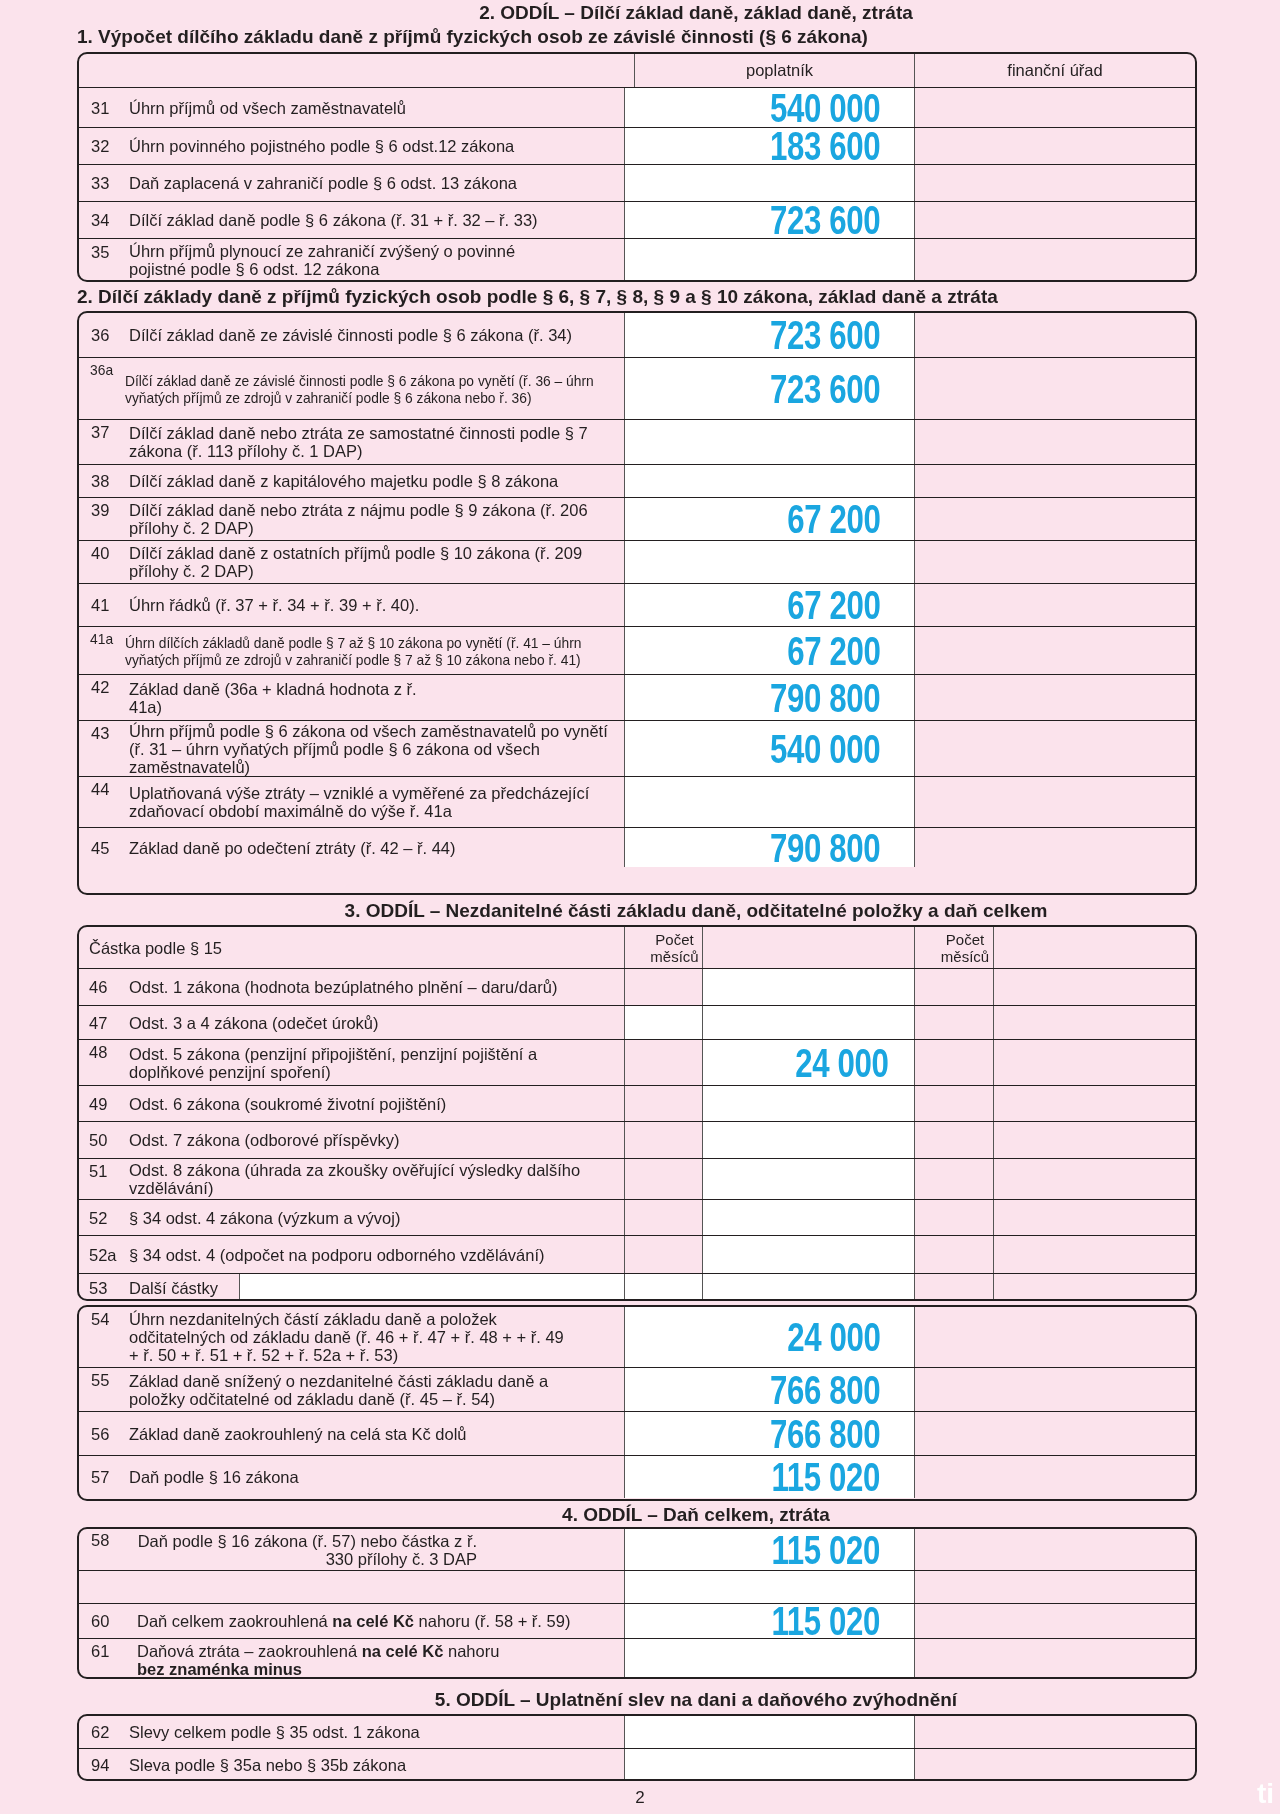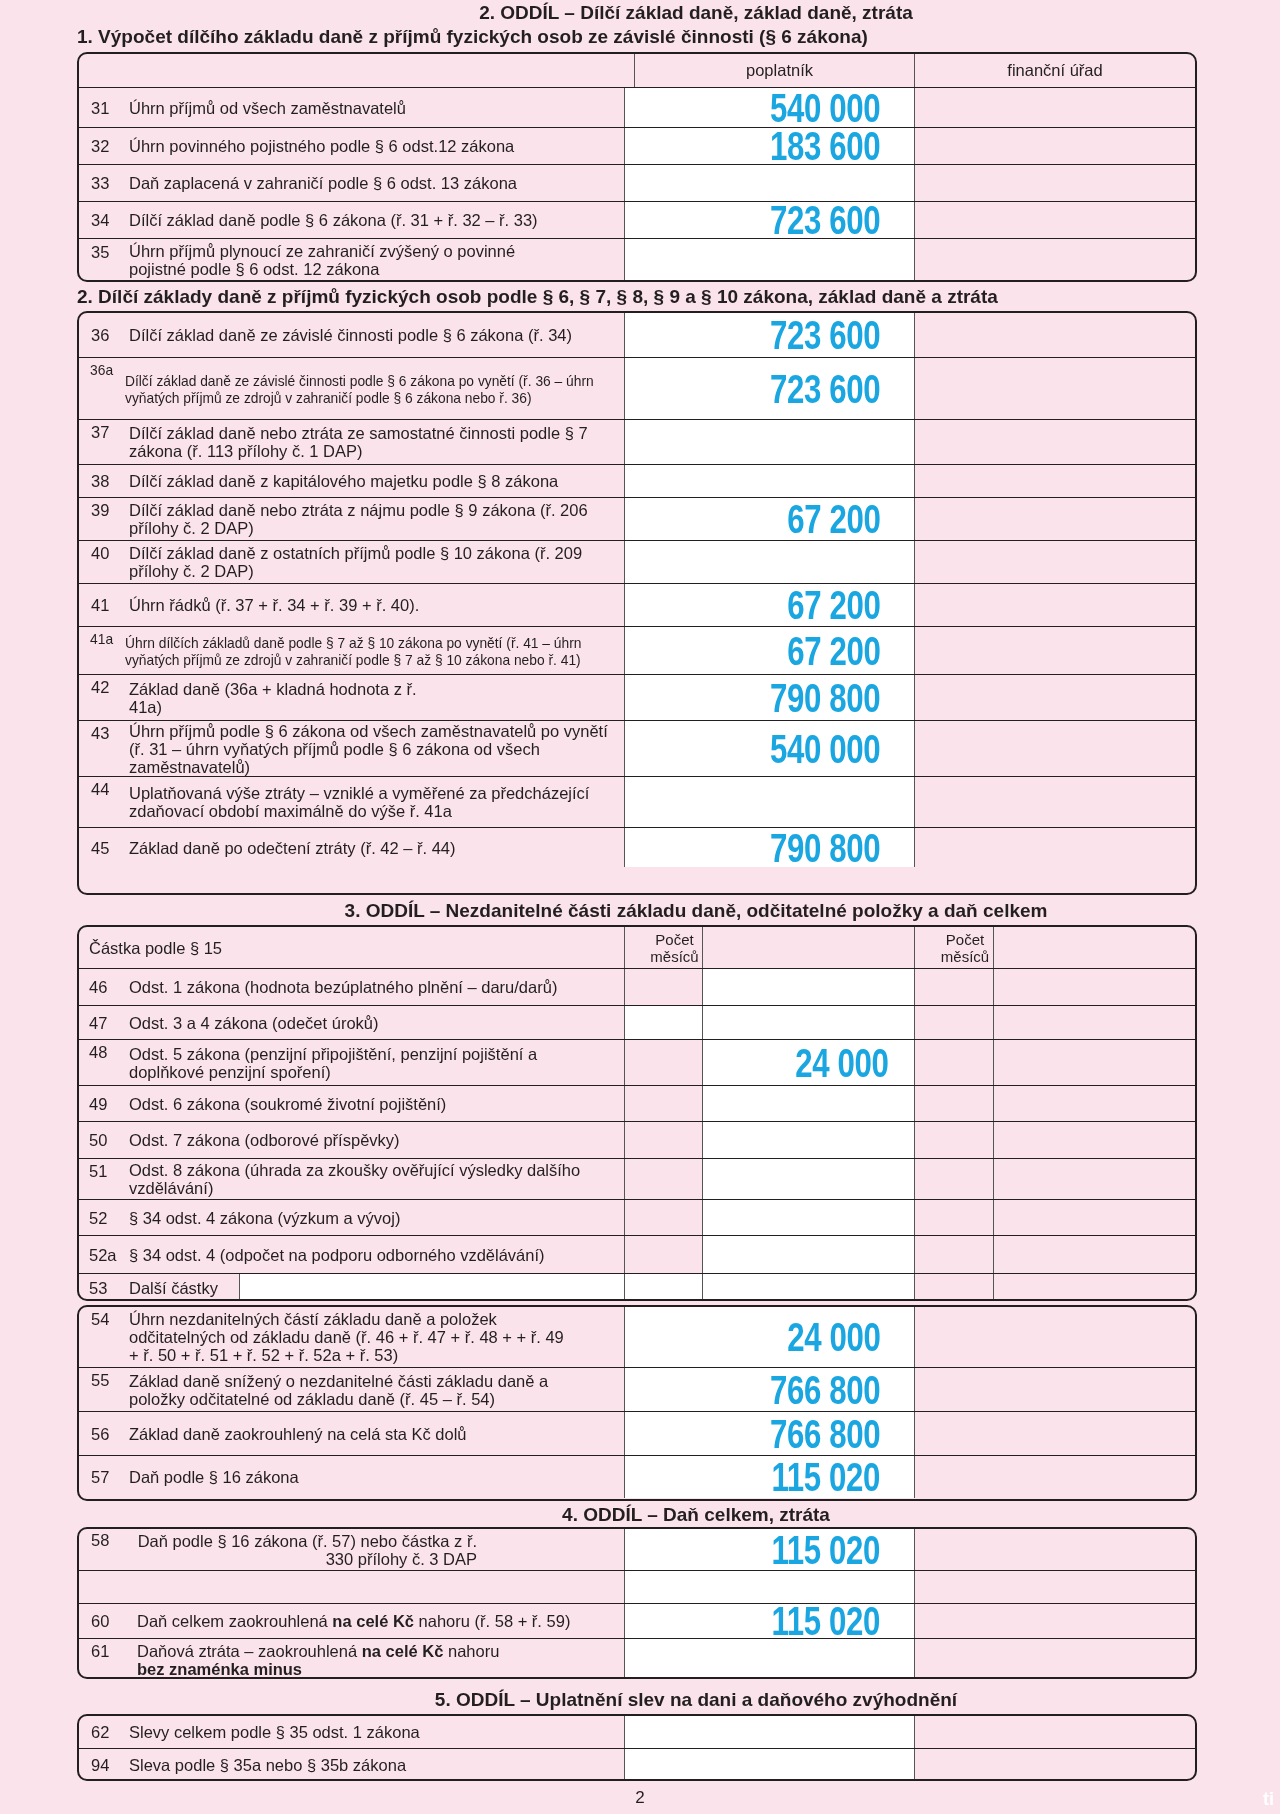--- a/index.html
+++ b/index.html
@@ -29,21 +29,21 @@
   .hdrtxt { font-size:16.5px; display:flex; align-items:center; justify-content:center; }
   
   .s3lab { left:0; width:545px; padding-left:10px; display:flex; align-items:center; font-size:16.5px; line-height:18px; }
   .c-pm1 { left:545px; width:78px; border-left:1px solid #555; }
   .c-v1 { left:623px; width:212px; border-left:1px solid #555; background:#fff; }
   .c-pm2 { left:835px; width:79px; border-left:1px solid #555; }
   .c-v2 { left:914px; right:0; border-left:1px solid #555; }
   .pmhdr { font-size:15px; line-height:17px; text-align:center; display:flex; align-items:center; justify-content:center;padding-left:22px; }
   .white { background:#fff; }
   .pagenum { position:absolute; top:1788px; left:0; width:1280px; text-align:center; font-size:17px; }
-  .logo { position:absolute; right:6px; bottom:4px; color:#fff; font-weight:bold; font-size:18px; }
+  .logo { position:absolute; right:6px; bottom:4px; color:#fff; font-weight:bold; font-size:28px; }
 </style>
 </head>
 <body>
 
 <div class="h center" style="top:2px;">2. ODDÍL – Dílčí základ daně, základ daně, ztráta</div>
 <div class="h" style="top:26px; left:77px;">1. Výpočet dílčího základu daně z příjmů fyzických osob ze závislé činnosti (§ 6 zákona)</div>
 
 <div class="box" style="top:52px; height:230px;">
   <div class="row" style="height:33px;">
     <div class="cell lab"></div>

